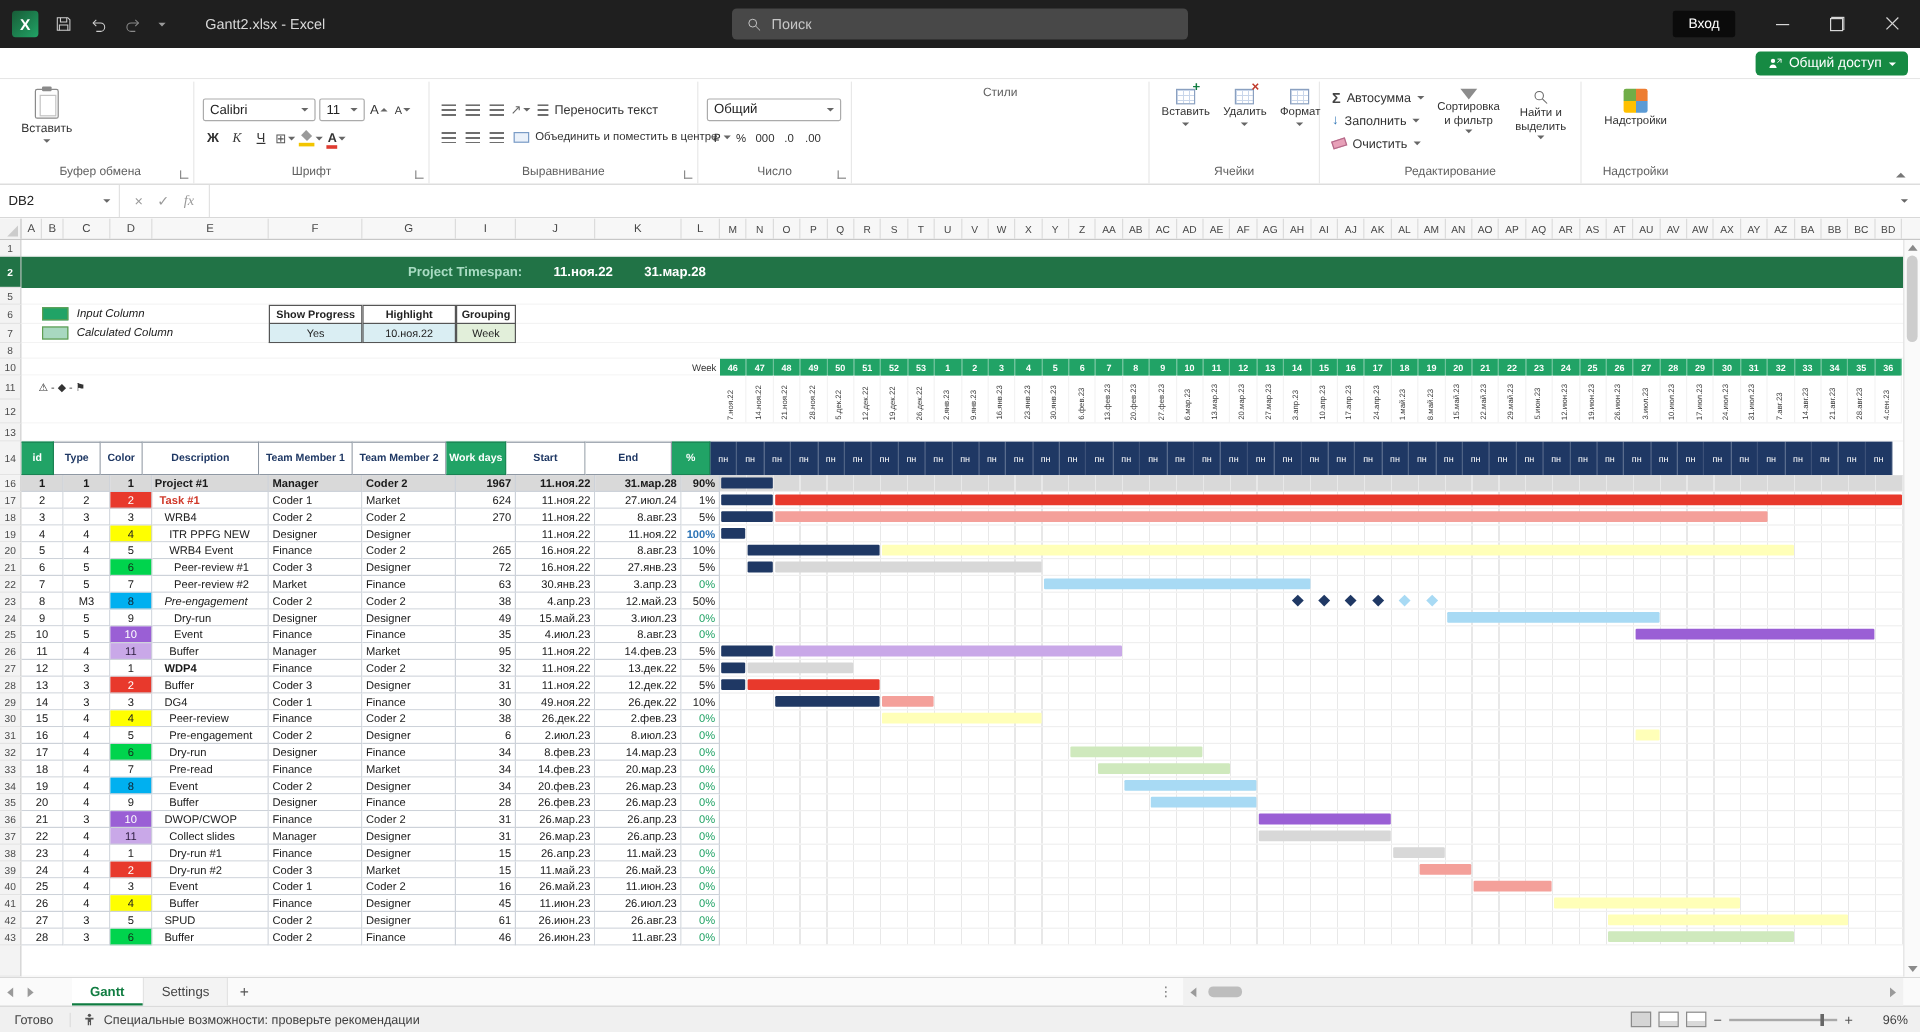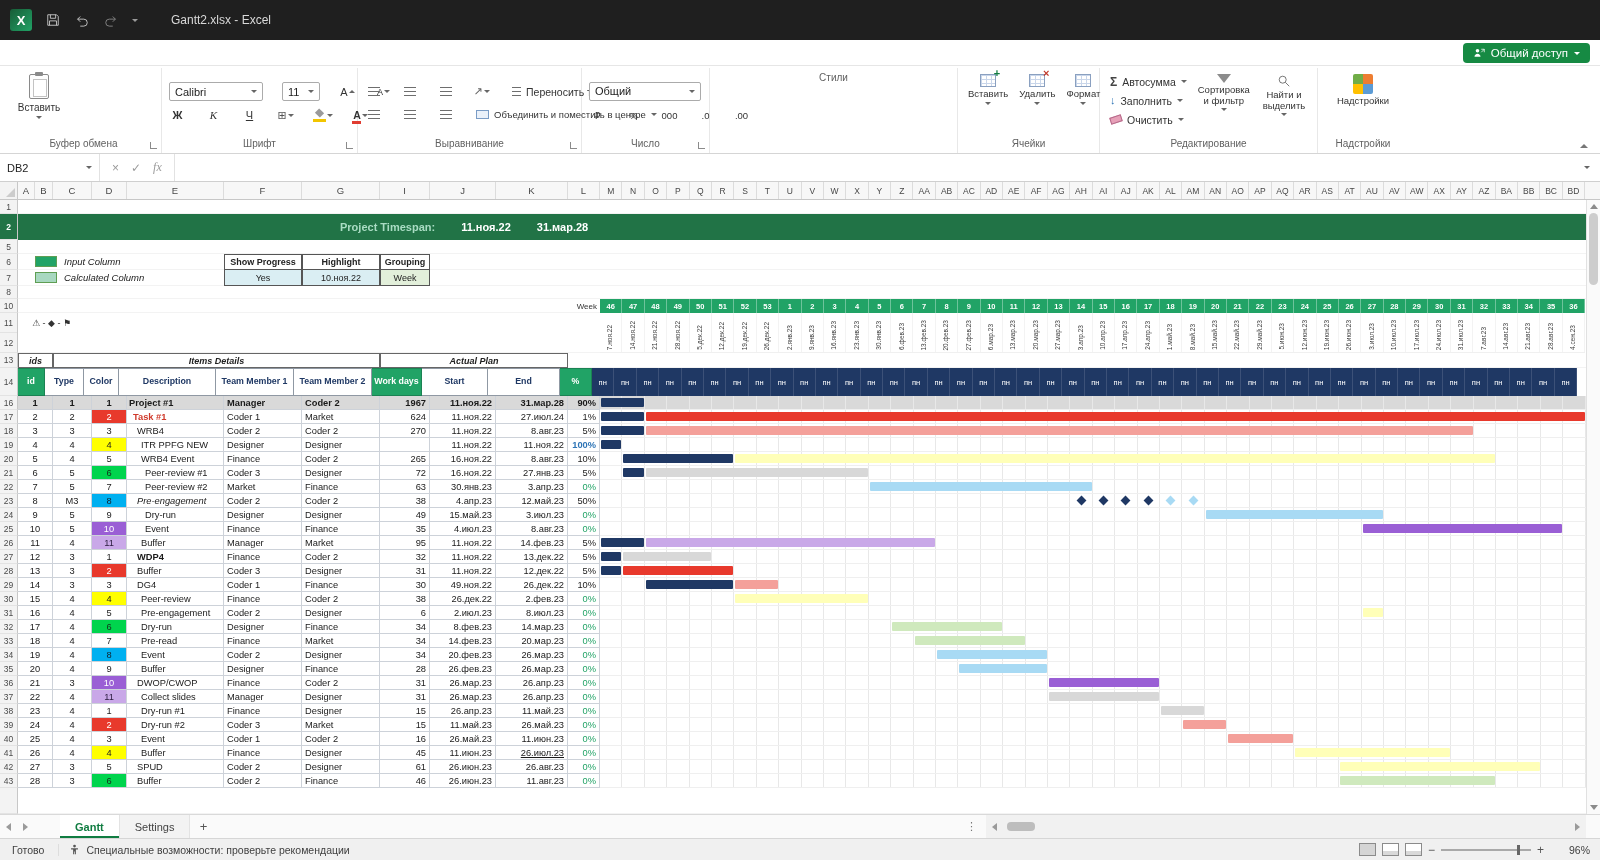--- a/index.html
+++ b/index.html
@@ -36,21 +36,21 @@
 .rg-c{flex:1;display:flex;align-items:flex-start;gap:5px}
 .rg-col{flex-direction:column;gap:2px;justify-content:center;align-items:flex-start}
 .rg-l{height:17px;display:flex;align-items:center;justify-content:center;color:#616161;font-size:10px;position:relative;padding-bottom:2px;white-space:nowrap}
 .dlg{position:absolute;right:-3px;bottom:4px;width:7px;height:7px;border-left:1px solid #8b8b8b;border-bottom:1px solid #8b8b8b}
 .dd{width:0;height:0;border-left:3px solid transparent;border-right:3px solid transparent;border-top:3.5px solid #666;display:inline-block;flex:none}
 .bigbtn{width:52px;display:flex;flex-direction:column;align-items:center;gap:3px;padding-top:4px;font-size:10px;color:#333;text-align:center}
 .stack{display:flex;flex-direction:column;justify-content:center;padding-top:2px}
 .sbtn{display:flex;align-items:center;gap:5px;font-size:10.5px;color:#333;height:19px;padding:0 3px;white-space:nowrap}
 .selbox{height:19px;border:1px solid #ababab;border-radius:2px;display:flex;align-items:center;justify-content:space-between;font-size:11px;padding:0 5px;color:#222;background:#fff;gap:4px}
 .fbtn{min-width:17px;height:18px;display:flex;align-items:center;justify-content:center;font-size:11px;color:#333;gap:1px}
-.frow{display:flex;align-items:center;gap:19px}
+.frow{display:flex;align-items:center;gap:3px}
 .vbtn{display:flex;flex-direction:column;align-items:center;gap:2px;font-size:9.5px;color:#333;text-align:center;padding:4px 3px 0 3px;line-height:1.12}
 .clip{width:20px;height:25px;border:1px solid #8a8a8a;border-radius:2px;background:#fdfdfd;position:relative}
 .clip:before{content:"";position:absolute;top:-3px;left:5px;width:8px;height:4px;background:#8a8a8a;border-radius:1px}
 .clip:after{content:"";position:absolute;top:4px;left:3px;width:12px;height:16px;background:#fff;border:1px solid #c3c3c3}
 .cpy{position:relative;width:12px;height:13px;flex:none}
 .cpy:before,.cpy:after{content:"";position:absolute;width:8px;height:10px;border:1px solid #7a7a7a;background:#fff}
 .cpy:before{left:0;top:0}.cpy:after{left:3px;top:2px}
 .brush{width:11px;height:12px;position:relative;flex:none}
 .brush:before{content:"";position:absolute;left:4px;top:0;width:3px;height:6px;background:#8a6d3b}
 .brush:after{content:"";position:absolute;left:1px;top:7px;width:9px;height:4px;background:#d8b24a}
@@ -181,20 +181,39 @@
         </svg>
     </span>
     <span class="tb-ic">
       <svg width="14" height="14" viewBox="0 0 16 16" fill="none" stroke="#8a8a8a">
           <path d="M13 7H6a4 4 0 0 0 0 8h4"></path>
           <path d="M10 4l3 3-3 3"></path>
         </svg>
     </span>
     <span class="dd" style="border-top-color:#9a9a9a"></span>
     <span class="tb-title">Gantt2.xlsx - Excel</span>
+  </div>
+  <div class="tb-search">
+    <svg width="13" height="13" viewBox="0 0 16 16" fill="none" stroke="#c6c6c6">
+        <circle cx="6.5" cy="6.5" r="4"></circle>
+        <path d="M9.5 9.5 14 14"></path>
+      </svg>
+    <span>Поиск</span>
+  </div>
+  <div class="tb-right">
+    <span class="signin">Вход</span>
+    <div class="winbtn">
+        <span class="ic-min"></span>
+      </div>
+    <div class="winbtn">
+        <span class="ic-restore"></span>
+      </div>
+    <div class="winbtn">
+        <span class="ic-x"></span>
+      </div>
   </div>
 </div>
 
 <div class="rtabs">
   <div class="share">
     <svg width="12" height="12" viewBox="0 0 16 16">
         <circle cx="6" cy="5" r="2.4" fill="#fff"></circle>
         <path d="M2 13c0-2.2 1.8-4 4-4s4 1.8 4 4z" fill="#fff"></path>
         <path d="M11 3h4v4M15 3l-4 4" stroke="#fff" fill="none"></path>
       </svg>
@@ -711,25 +730,20 @@
           <div class="dtc">
             <span>28.авг.23</span>
           </div>
           <div class="dtc">
             <span>4.сен.23</span>
           </div>
         </div>
       </div>
       <div class="row" style="height:15px">
         <div class="gut">13</div>
-        <div class="leftarea">
-          <div class="abs gh" style="left:0;width:35px">ids</div>
-          <div class="abs gh" style="left:35px;width:327px">Items Details</div>
-          <div class="abs gh" style="left:362px;width:188px">Actual Plan</div>
-        </div>
         <div class="blankrest"></div>
       </div>
       <div class="row" style="height:28px">
         <div class="gut">14</div>
         <div class="hc green" style="width:27px;height:28px">id</div>
         <div class="hc " style="width:39px;height:28px">Type</div>
         <div class="hc " style="width:35px;height:28px">Color</div>
         <div class="hc " style="width:97px;height:28px">Description</div>
         <div class="hc " style="width:78px;height:28px">Team Member 1</div>
         <div class="hc " style="width:78px;height:28px">Team Member 2</div>
@@ -1200,21 +1214,21 @@
       <div class="row" style="height:14px">
         <div class="gut">41</div>
         <div class="c ctr" style="width:35px;">26</div>
         <div class="c ctr" style="width:39px;">4</div>
         <div class="c ctr" style="width:35px;background:#ffff00;color:#222;">4</div>
         <div class="c" style="width:97px;padding-left:14px;">Buffer</div>
         <div class="c" style="width:78px;">Finance</div>
         <div class="c" style="width:78px;">Designer</div>
         <div class="c rt" style="width:50px;">45</div>
         <div class="c rt" style="width:66px;">11.июн.23</div>
-        <div class="c rt" style="width:72px;text-decoration:underline;">26.июл.23</div>
+        <div class="c rt" style="width:72px;">26.июл.23</div>
         <div class="c rt pct0" style="width:32px;">0%</div>
         <div class="gantt" style="">
           <div class="bar" style="left:695.4px;width:154.8px;background:#ffffb8"></div>
         </div>
       </div>
       <div class="row" style="height:14px">
         <div class="gut">42</div>
         <div class="c ctr" style="width:35px;">27</div>
         <div class="c ctr" style="width:39px;">3</div>
         <div class="c ctr" style="width:35px;">5</div>

